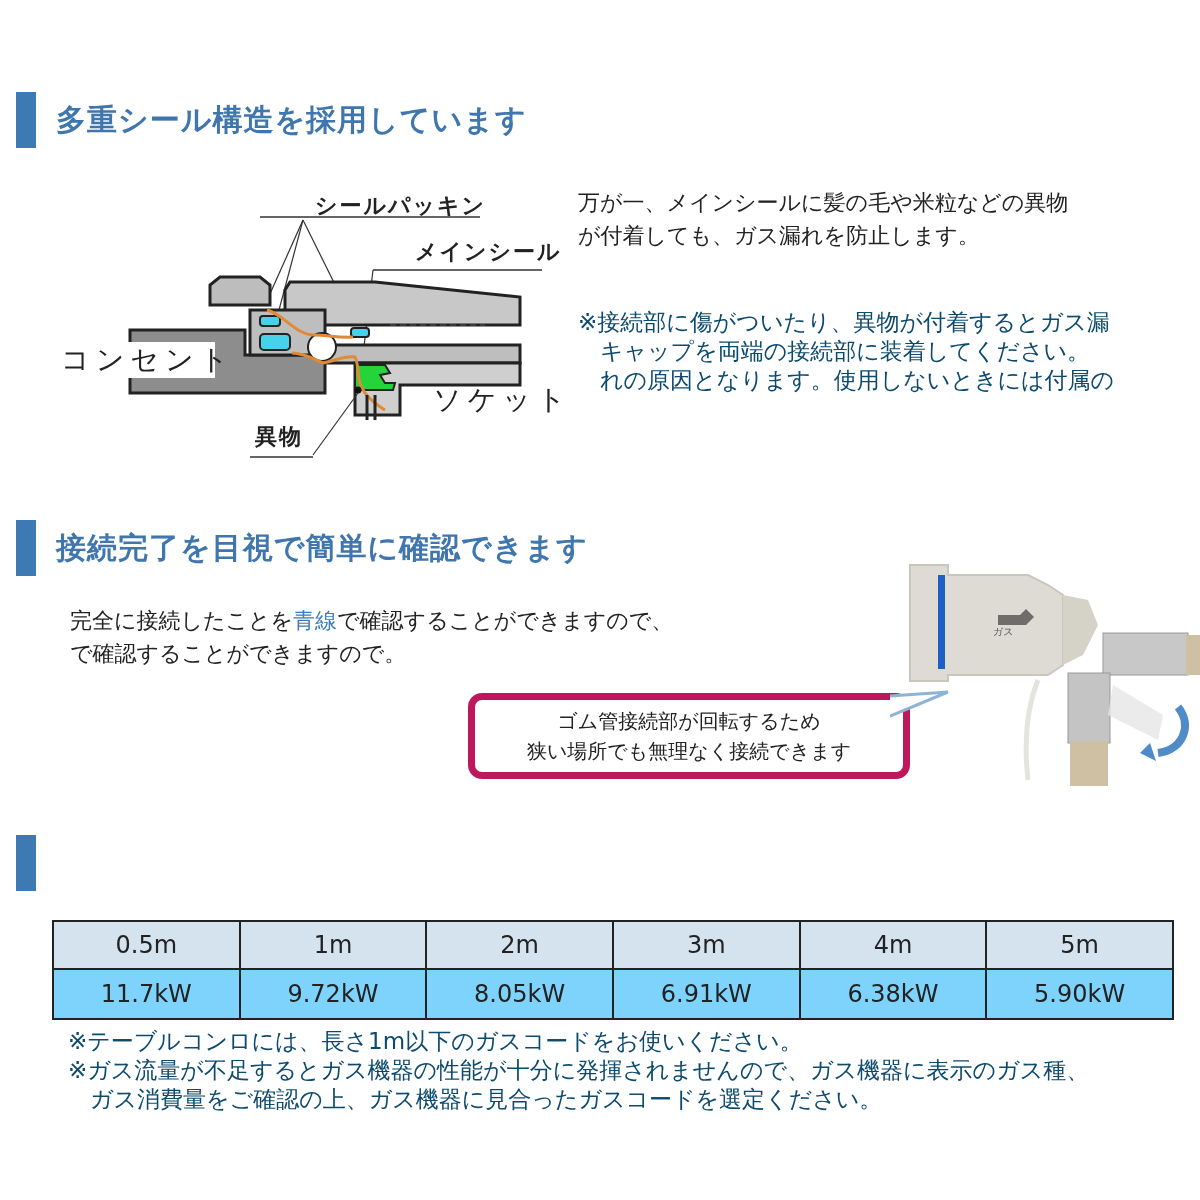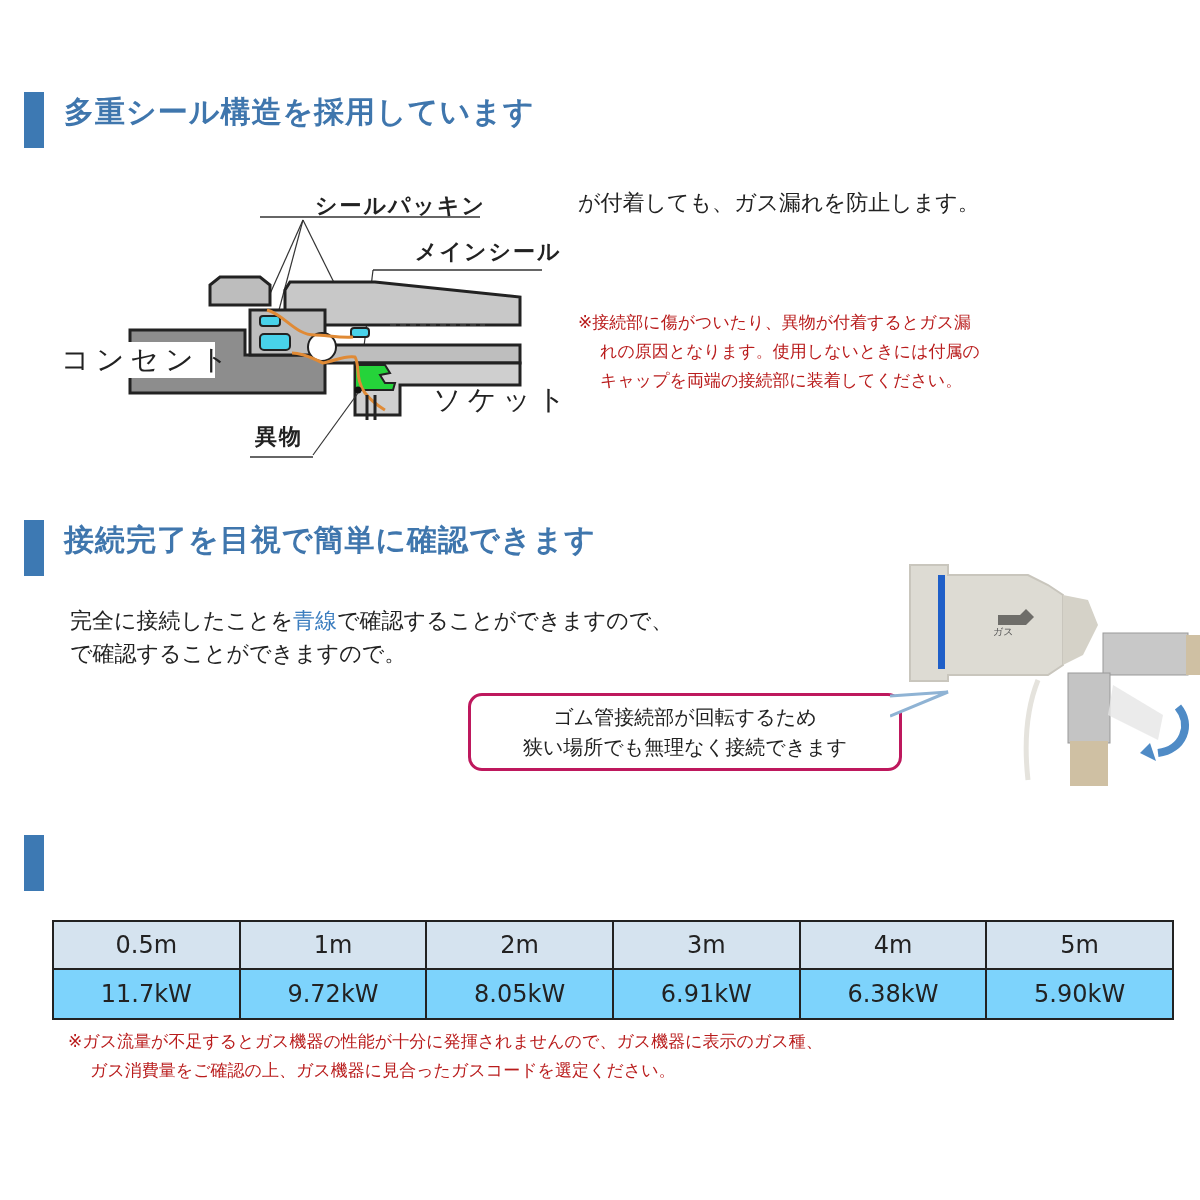--- a/index.html
+++ b/index.html
@@ -1,35 +1,35 @@
 <!DOCTYPE html>
 <html><head>
 <meta charset="utf-8">
 <style>
   html, body { margin:0; padding:0; background:#ffffff; }
   body { width:1200px; height:1200px; position:relative; overflow:hidden;
          font-family:"DejaVu Sans","Liberation Sans",sans-serif; color:#222; }
   .abs { position:absolute; }
 
-  .sec-head { position:absolute; left:24px; height:56px; display:flex; align-items:flex-start; }
+  .sec-head { position:absolute; left:16px; height:56px; display:flex; align-items:center; }
   .sec-bar { width:20px; height:56px; background:#3d79b3; margin-right:20px; }
   .sec-title { font-size:30px; font-weight:bold; color:#3f76ad; letter-spacing:1px; white-space:nowrap; }
 
   .body-text { font-size:22px; line-height:33px; color:#222; white-space:nowrap; }
-  .note-text { font-size:17px; line-height:29px; color:#b91c1c; white-space:nowrap; }
+  .note-text { font-size:23px; line-height:29px; color:#0c4a6e; white-space:nowrap; }
   .hl { color:#3b7dbf; }
 
   
   .diagram { position:absolute; left:55px; top:185px; width:510px; height:275px; }
   .dlabel { position:absolute; font-size:22px; font-weight:bold; color:#222; white-space:nowrap; letter-spacing:2px; }
   .dlabel.big { font-size:28px; font-weight:normal; letter-spacing:6px; }
 
   
   .bubble { position:absolute; left:468px; top:693px; width:428px; height:72px;
-            border:3px solid #be185d; border-radius:14px; background:#fff;
+            border:7px solid #be185d; border-radius:14px; background:#fff;
             display:flex; flex-direction:column; align-items:center; justify-content:center;
             font-size:20px; line-height:30px; color:#222; }
   .photo { position:absolute; left:888px; top:555px; width:340px; height:235px; }
 
   
   .gas-table { position:absolute; left:52px; top:920px; width:1122px; border-collapse:collapse; }
   .gas-table td { border:2px solid #222; text-align:center; font-size:24px; color:#222;
                   font-family:"DejaVu Sans","Liberation Sans",sans-serif; }
   .gas-table tr.hdr td { background:#d5e3ef; height:44px; }
   .gas-table tr.val td { background:#7dd3fc; height:46px; }
@@ -79,27 +79,28 @@
     <line x1="320" y1="210" x2="320" y2="235" stroke="#222" stroke-width="3"></line>
   </svg>
   <div class="dlabel" style="left:260px; top:6px;">シールパッキン</div>
   <div class="dlabel" style="left:360px; top:52px;">メインシール</div>
   <div class="dlabel big" style="left:6px; top:156px;">コンセント</div>
   <div class="dlabel big" style="left:378px; top:196px;">ソケット</div>
   <div class="dlabel" style="left:200px; top:237px;">異物</div>
 </div>
 
 <div class="abs body-text" style="left:578px; top:186px;">
+  <div>万が一、メインシールに髪の毛や米粒などの異物</div>
   <div>が付着しても、ガス漏れを防止します。</div>
 </div>
 
 <div class="abs note-text" style="left:578px; top:308px;">
   <div>※接続部に傷がついたり、異物が付着するとガス漏</div>
+  <div style="padding-left:22px;">キャップを両端の接続部に装着してください。</div>
   <div style="padding-left:22px;">れの原因となります。使用しないときには付属の</div>
-  <div style="padding-left:22px;">キャップを両端の接続部に装着してください。</div>
 </div>
 
 <div class="sec-head" style="top:520px;">
   <div class="sec-bar"></div>
   <div class="sec-title">接続完了を目視で簡単に確認できます</div>
 </div>
 
 <div class="abs body-text" style="left:70px; top:604px;">
   <div><span>完全に接続したことを</span><span class="hl">青線</span><span>で確認することができますので、</span></div>
   <div>で確認することができますので。</div>
@@ -155,15 +156,16 @@
     <td>9.72kW</td>
     <td>8.05kW</td>
     <td>6.91kW</td>
     <td>6.38kW</td>
     <td>5.90kW</td>
   </tr>
 </tbody>
   </table>
 
 <div class="abs note-text" style="left:68px; top:1027px;">
+  <div>※テーブルコンロには、長さ1m以下のガスコードをお使いください。</div>
   <div>※ガス流量が不足するとガス機器の性能が十分に発揮されませんので、ガス機器に表示のガス種、</div>
   <div style="padding-left:22px;">ガス消費量をご確認の上、ガス機器に見合ったガスコードを選定ください。</div>
 </div>
 
 </body></html>

